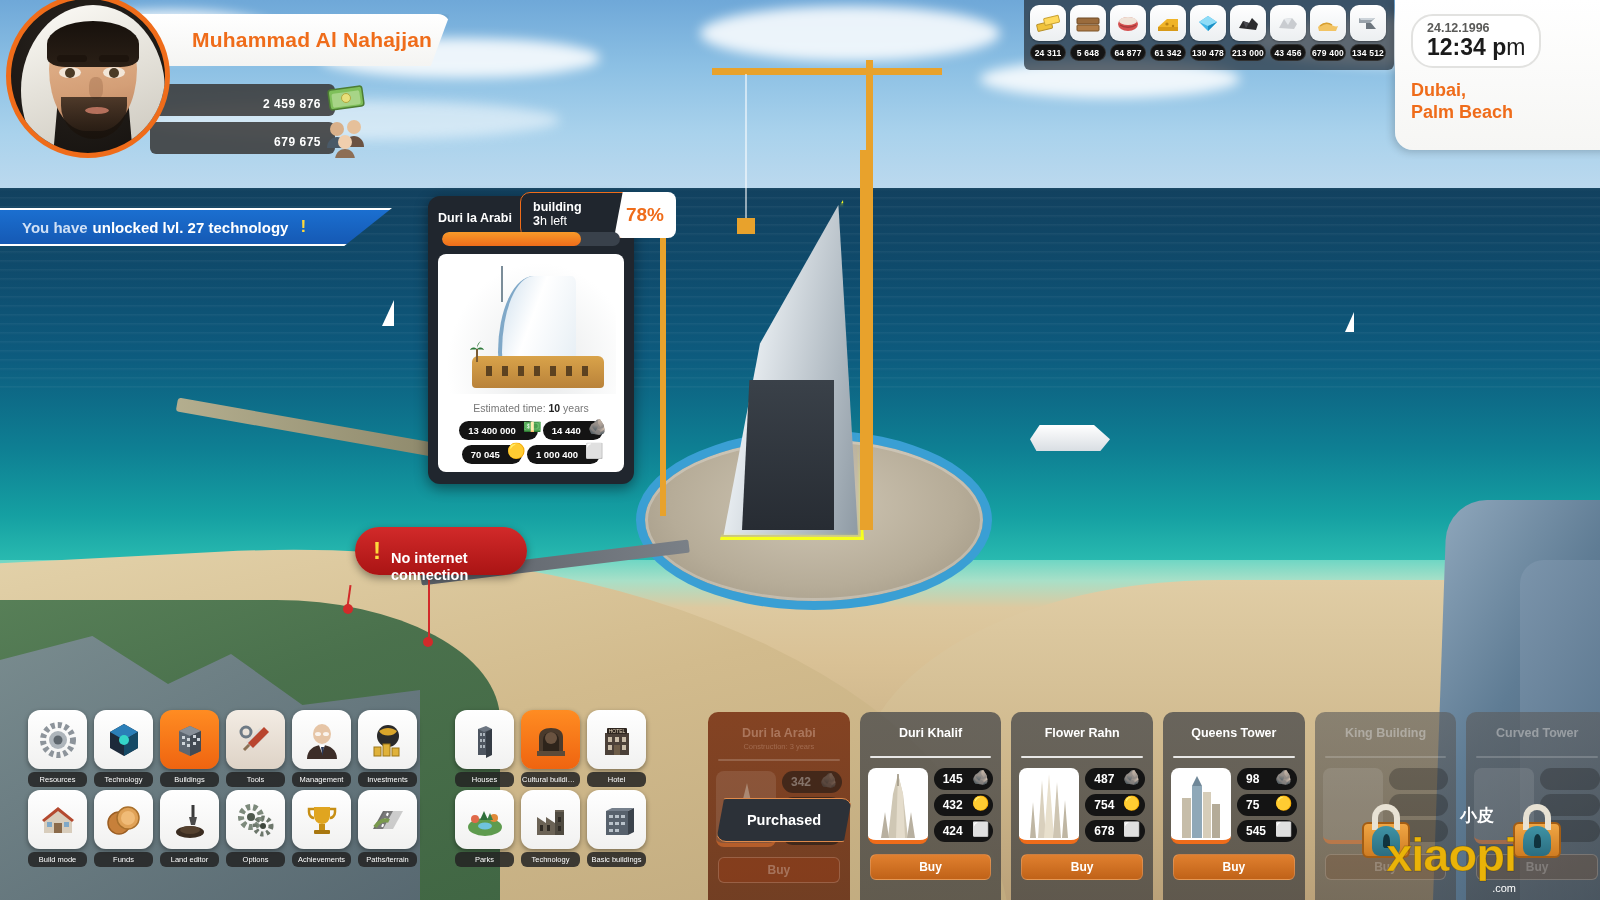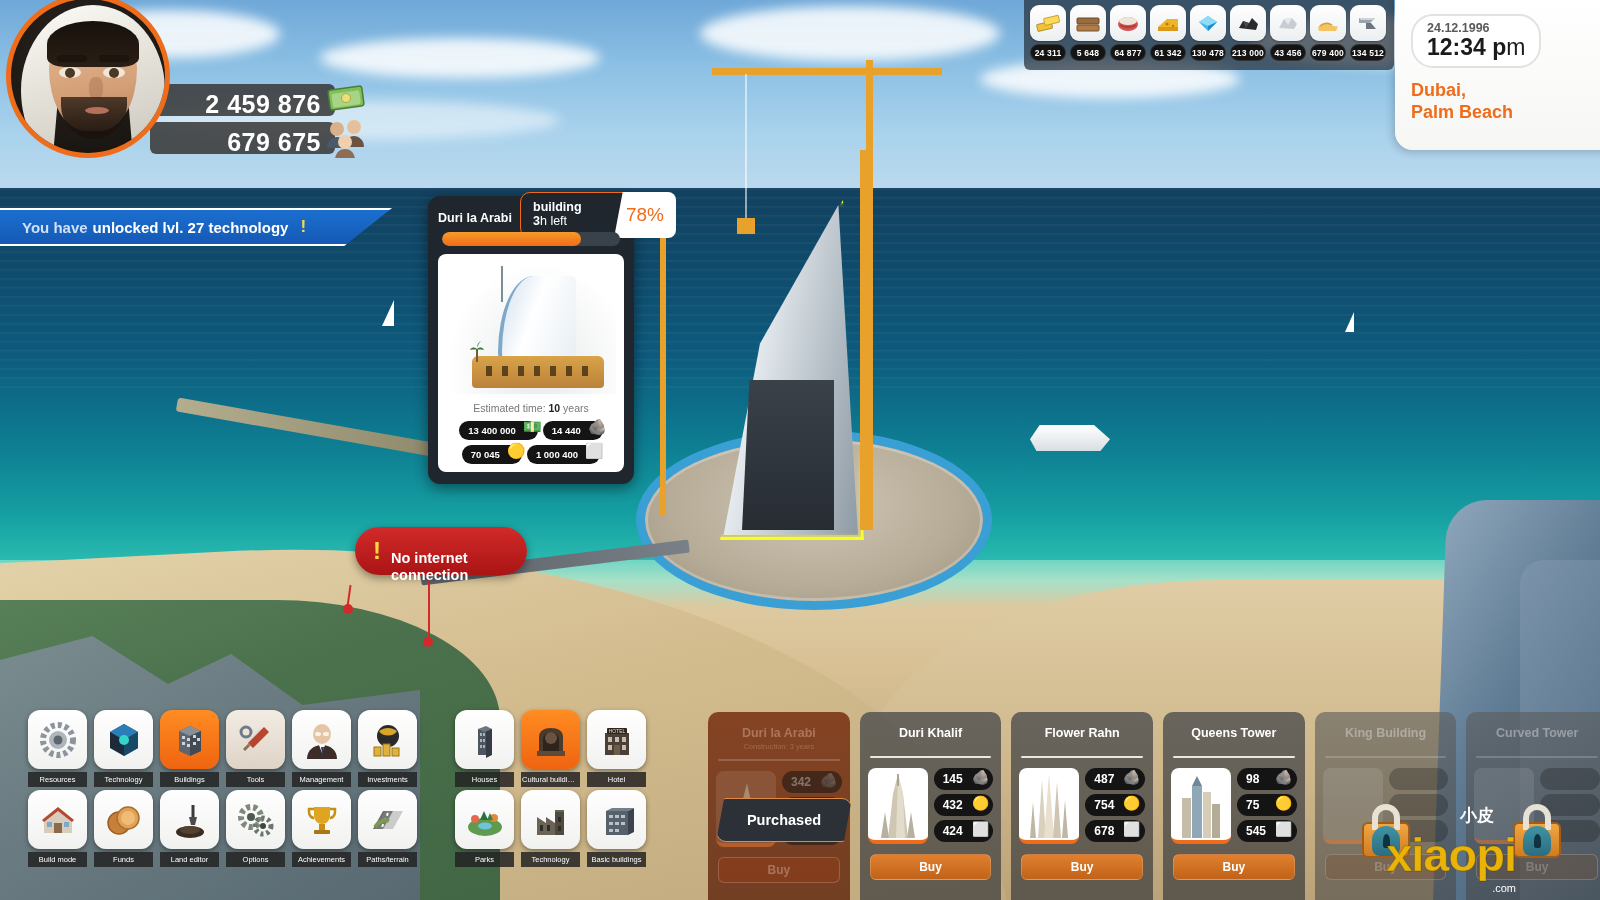--- a/index.html
+++ b/index.html
@@ -154,21 +154,21 @@
   }
   .name-plate span { color: #ef6c1a; font-size: 21px; font-weight: 700; letter-spacing:.2px; }
 
   .stat-row {
     position: absolute; left: 150px; height: 32px; width: 185px;
     background: rgba(58,58,58,.88);
     border-radius: 6px; z-index: 14;
     display: flex; align-items: center; justify-content: flex-end;
     padding-right: 14px;
   }
-  .stat-row span { color: #fff; font-size: 25px; font-weight: 700; letter-spacing: .5px; margin-top: 8px; }
+  .stat-row span { color: #fff; font-size: 12px; font-weight: 700; letter-spacing: .5px; margin-top: 8px; }
   .stat-icon { position: absolute; right: -36px; top: -6px; width: 48px; height: 42px; }
 
   
   .res-bar {
     position: absolute; left: 1024px; top: 0px; width: 370px; height: 70px;
     background: rgba(38,48,60,.72);
     border-radius: 0 0 6px 6px;
     display: flex; align-items: flex-start; gap: 4px; padding: 5px 6px;
     z-index: 20;
   }
@@ -245,21 +245,21 @@
   }
   .status-tab .st1 { color: #fff; font-size: 12.5px; font-weight: 700; line-height: 1.1; }
   .status-tab .st2 { color: #fff; font-size: 12.5px; line-height: 1.1; }
   .status-tab .st2 b { font-weight: 700; }
   .pct-tab {
     position: absolute; left: 186px; top: -4px; width: 62px; height: 46px;
     background: #ffffff; border-radius: 8px;
     clip-path: polygon(14% 0, 100% 0, 100% 100%, 0 100%);
     display: flex; align-items: center; justify-content: center;
   }
-  .pct-tab span { color: #ef6c1a; font-size: 19px; font-weight: 400; }
+  .pct-tab span { color: #ef6c1a; font-size: 19px; font-weight: 700; }
   .prog-track {
     position: absolute; left: 14px; top: 36px; width: 178px; height: 14px;
     background: #39414b; border-radius: 8px; overflow: hidden;
   }
   .prog-fill { height: 100%; background: linear-gradient(180deg,#f89a29,#ef6c1a); border-radius: 8px; }
   .bcard {
     position: absolute; left: 10px; top: 58px; width: 186px; height: 218px;
     background: #fff; border-radius: 8px; padding: 8px;
   }
   .bimg {
@@ -298,21 +298,21 @@
   }
   .tool-ico {
     width: 59px; height: 59px; border-radius: 12px;
     background: linear-gradient(180deg,#ffffff,#f1f1f0);
     display: flex; align-items: center; justify-content: center;
     font-size: 30px; box-shadow: 0 2px 5px rgba(0,0,0,.4);
     overflow: hidden;
   }
   .tool.active .tool-ico { background: linear-gradient(180deg,#ff8c22,#ef6410); }
   .tool-lbl {
-    margin-top: 3px; background: rgba(35,35,35,.85); border-radius: 0;
+    margin-top: 3px; background: rgba(35,35,35,.85); border-radius: 6px;
     color: #fff; font-size: 7.5px; text-align: center; padding: 3px 1px 3px;
     white-space: nowrap; overflow: hidden; text-overflow: ellipsis;
   }
 
   
   .shop { position: absolute; left: 708px; top: 712px; width: 900px; height: 188px; z-index: 21; display: flex; gap: 10px; }
   .scard {
     width: 152px; height: 188px; position: relative;
     background: linear-gradient(180deg, rgba(78,78,78,.80) 0%, rgba(60,60,60,.72) 100%);
     border-radius: 10px 10px 0 0; padding: 8px 8px 0;
@@ -438,20 +438,23 @@
         <div class="pupil"></div>
       </div>
     <div class="eye" style="left:92px;top:68px;">
         <div class="pupil"></div>
       </div>
     <div class="nose"></div>
     <div class="beardd"></div>
     <div class="lips"></div>
   </div>
 
+  <div class="name-plate">
+    <span>Muhammad Al Nahajjan</span>
+  </div>
 
   <div class="stat-row" style="top:84px;">
     <span>2 459 876</span>
     <svg class="stat-icon" viewBox="0 0 48 42">
       <rect x="6" y="10" width="34" height="20" rx="3" fill="#7fbf5a" stroke="#4c7d33" stroke-width="1.5" transform="rotate(-8 23 20)"></rect>
       <rect x="9" y="14" width="28" height="14" rx="2" fill="#a7d487" transform="rotate(-8 23 20)"></rect>
       <circle cx="23" cy="20" r="4.5" fill="#e8e07a" stroke="#b2a83f"></circle>
     </svg>
   </div>
 

